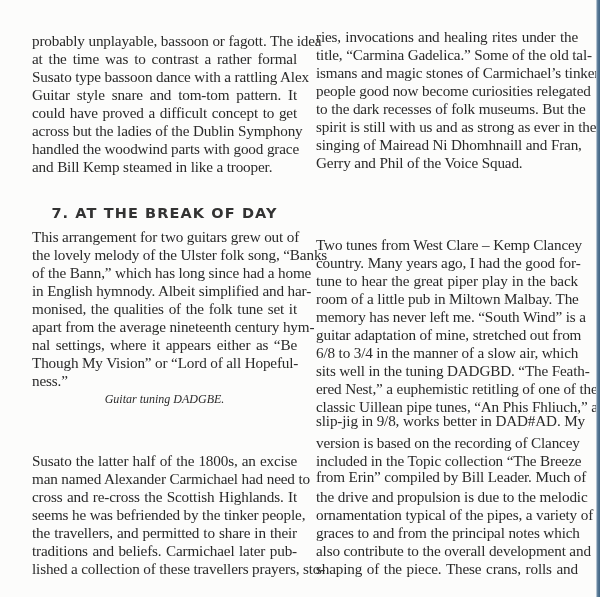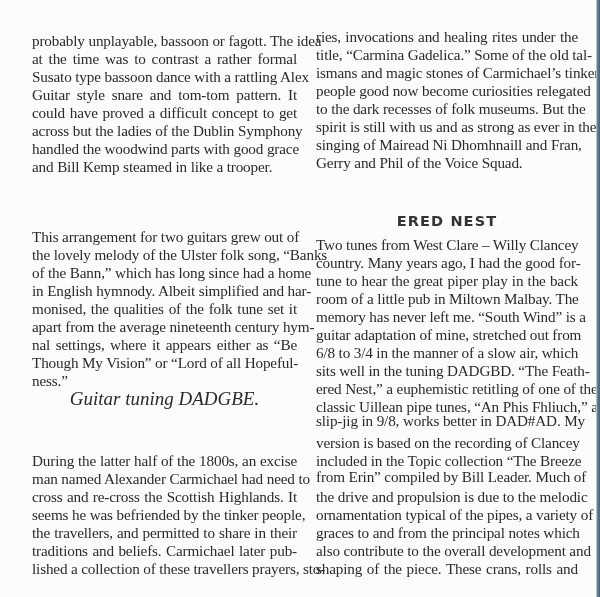--- a/index.html
+++ b/index.html
@@ -29,58 +29,59 @@
     position: absolute; left: 0; width: 100%;
     text-align: center;
     font-family: "DejaVu Sans", "Liberation Sans", sans-serif;
     font-weight: bold; font-size: 14.5px; letter-spacing: 1.1px;
     color: #333;
     line-height: 20px; height: 20px; white-space: nowrap;
   }
   .italic-center {
     position: absolute; left: 0; width: 100%;
     text-align: center; font-style: italic;
-    font-size: 19px; line-height: 18px; white-space: nowrap;
+    font-size: 12px; line-height: 18px; white-space: nowrap;
   }
 </style>
 </head>
 <body>
 
 <div class="page">
 
   <div class="col left" style="top:0;height:597px;">
     <div>
       <div class="line" style="top:32px">probably unplayable, bassoon or fagott. The idea</div>
       <div class="line" style="top:50px">at the time was to contrast a rather formal</div>
       <div class="line" style="top:68px">Susato type bassoon dance with a rattling Alex</div>
       <div class="line" style="top:86px">Guitar style snare and tom-tom pattern. It</div>
       <div class="line" style="top:104px">could have proved a difficult concept to get</div>
       <div class="line" style="top:122px">across but the ladies of the Dublin Symphony</div>
       <div class="line" style="top:140px">handled the woodwind parts with good grace</div>
       <div class="line last" style="top:158px">and Bill Kemp steamed in like a trooper.</div>
     </div>
 
+    <div class="heading" style="top:203px">7. AT THE BREAK OF DAY</div>
 
     <div>
       <div class="line" style="top:228px">This arrangement for two guitars grew out of</div>
       <div class="line" style="top:246px">the lovely melody of the Ulster folk song, “Banks</div>
       <div class="line" style="top:264px">of the Bann,” which has long since had a home</div>
       <div class="line" style="top:282px">in English hymnody. Albeit simplified and har-</div>
       <div class="line" style="top:300px">monised, the qualities of the folk tune set it</div>
       <div class="line" style="top:318px">apart from the average nineteenth century hym-</div>
       <div class="line" style="top:336px">nal settings, where it appears either as “Be</div>
       <div class="line" style="top:354px">Though My Vision” or “Lord of all Hopeful-</div>
       <div class="line last" style="top:372px">ness.”</div>
     </div>
 
     <div class="italic-center" style="top:390px">Guitar tuning DADGBE.</div>
 
 
     <div>
-      <div class="line" style="top:452px">During the latter half of the 1800s, an excise</div>
+      <div class="line" style="top:452px">Susato the latter half of the 1800s, an excise</div>
       <div class="line" style="top:470px">man named Alexander Carmichael had need to</div>
       <div class="line" style="top:488px">cross and re-cross the Scottish Highlands. It</div>
       <div class="line" style="top:506px">seems he was befriended by the tinker people,</div>
       <div class="line" style="top:524px">the travellers, and permitted to share in their</div>
       <div class="line" style="top:542px">traditions and beliefs. Carmichael later pub-</div>
       <div class="line" style="top:560px">lished a collection of these travellers prayers, sto-</div>
     </div>
   </div>
 
   <div class="col right" style="top:0;height:581px;">
@@ -88,24 +89,23 @@
       <div class="line" style="top:28px">ries, invocations and healing rites under the</div>
       <div class="line" style="top:46px">title, “Carmina Gadelica.” Some of the old tal-</div>
       <div class="line" style="top:64px">ismans and magic stones of Carmichael’s tinker</div>
       <div class="line" style="top:82px">people good now become curiosities relegated</div>
       <div class="line" style="top:100px">to the dark recesses of folk museums. But the</div>
       <div class="line" style="top:118px">spirit is still with us and as strong as ever in the</div>
       <div class="line" style="top:136px">singing of Mairead Ni Dhomhnaill and Fran,</div>
       <div class="line last" style="top:154px">Gerry and Phil of the Voice Squad.</div>
     </div>
 
-    <div class="heading" style="top:211px">ERED NEST</div>
 
     <div>
-      <div class="line" style="top:236px">Two tunes from West Clare – Willy Clancey</div>
+      <div class="line" style="top:236px">Two tunes from West Clare – Kemp Clancey</div>
       <div class="line" style="top:254px">country. Many years ago, I had the good for-</div>
       <div class="line" style="top:272px">tune to hear the great piper play in the back</div>
       <div class="line" style="top:290px">room of a little pub in Miltown Malbay. The</div>
       <div class="line" style="top:308px">memory has never left me. “South Wind” is a</div>
       <div class="line" style="top:326px">guitar adaptation of mine, stretched out from</div>
       <div class="line" style="top:344px">6/8 to 3/4 in the manner of a slow air, which</div>
       <div class="line" style="top:362px">sits well in the tuning DADGBD. “The Feath-</div>
       <div class="line" style="top:380px">ered Nest,” a euphemistic retitling of one of the</div>
       <div class="line" style="top:398px">classic Uillean pipe tunes, “An Phis Fhliuch,” a</div>
       <div class="line" style="top:412px">slip-jig in 9/8, works better in DAD#AD. My</div>

